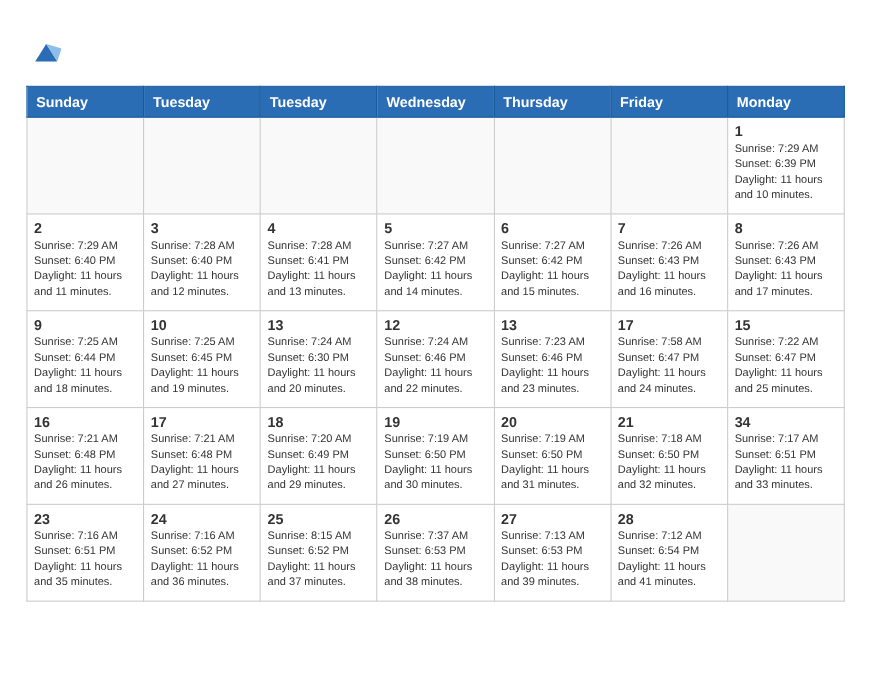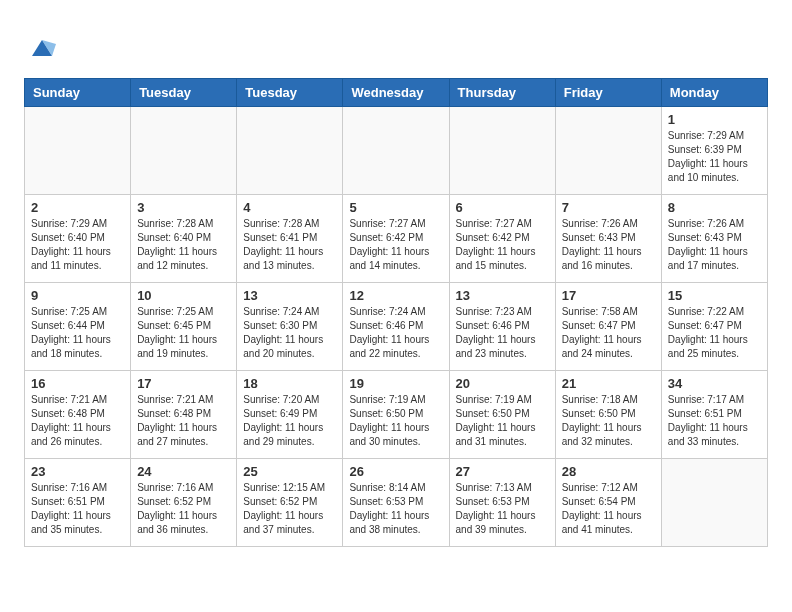--- a/index.html
+++ b/index.html
@@ -210,27 +210,27 @@
 Daylight: 11 hours and 35 minutes.</div>
           </td>
           <td>
             <span class="day-num">24</span>
             <div class="day-info">Sunrise: 7:16 AM
 Sunset: 6:52 PM
 Daylight: 11 hours and 36 minutes.</div>
           </td>
           <td>
             <span class="day-num">25</span>
-            <div class="day-info">Sunrise: 12:15 AM
+            <div class="day-info">Sunrise: 8:15 AM
 Sunset: 6:52 PM
 Daylight: 11 hours and 37 minutes.</div>
           </td>
           <td>
             <span class="day-num">26</span>
-            <div class="day-info">Sunrise: 8:14 AM
+            <div class="day-info">Sunrise: 7:37 AM
 Sunset: 6:53 PM
 Daylight: 11 hours and 38 minutes.</div>
           </td>
           <td>
             <span class="day-num">27</span>
             <div class="day-info">Sunrise: 7:13 AM
 Sunset: 6:53 PM
 Daylight: 11 hours and 39 minutes.</div>
           </td>
           <td>

